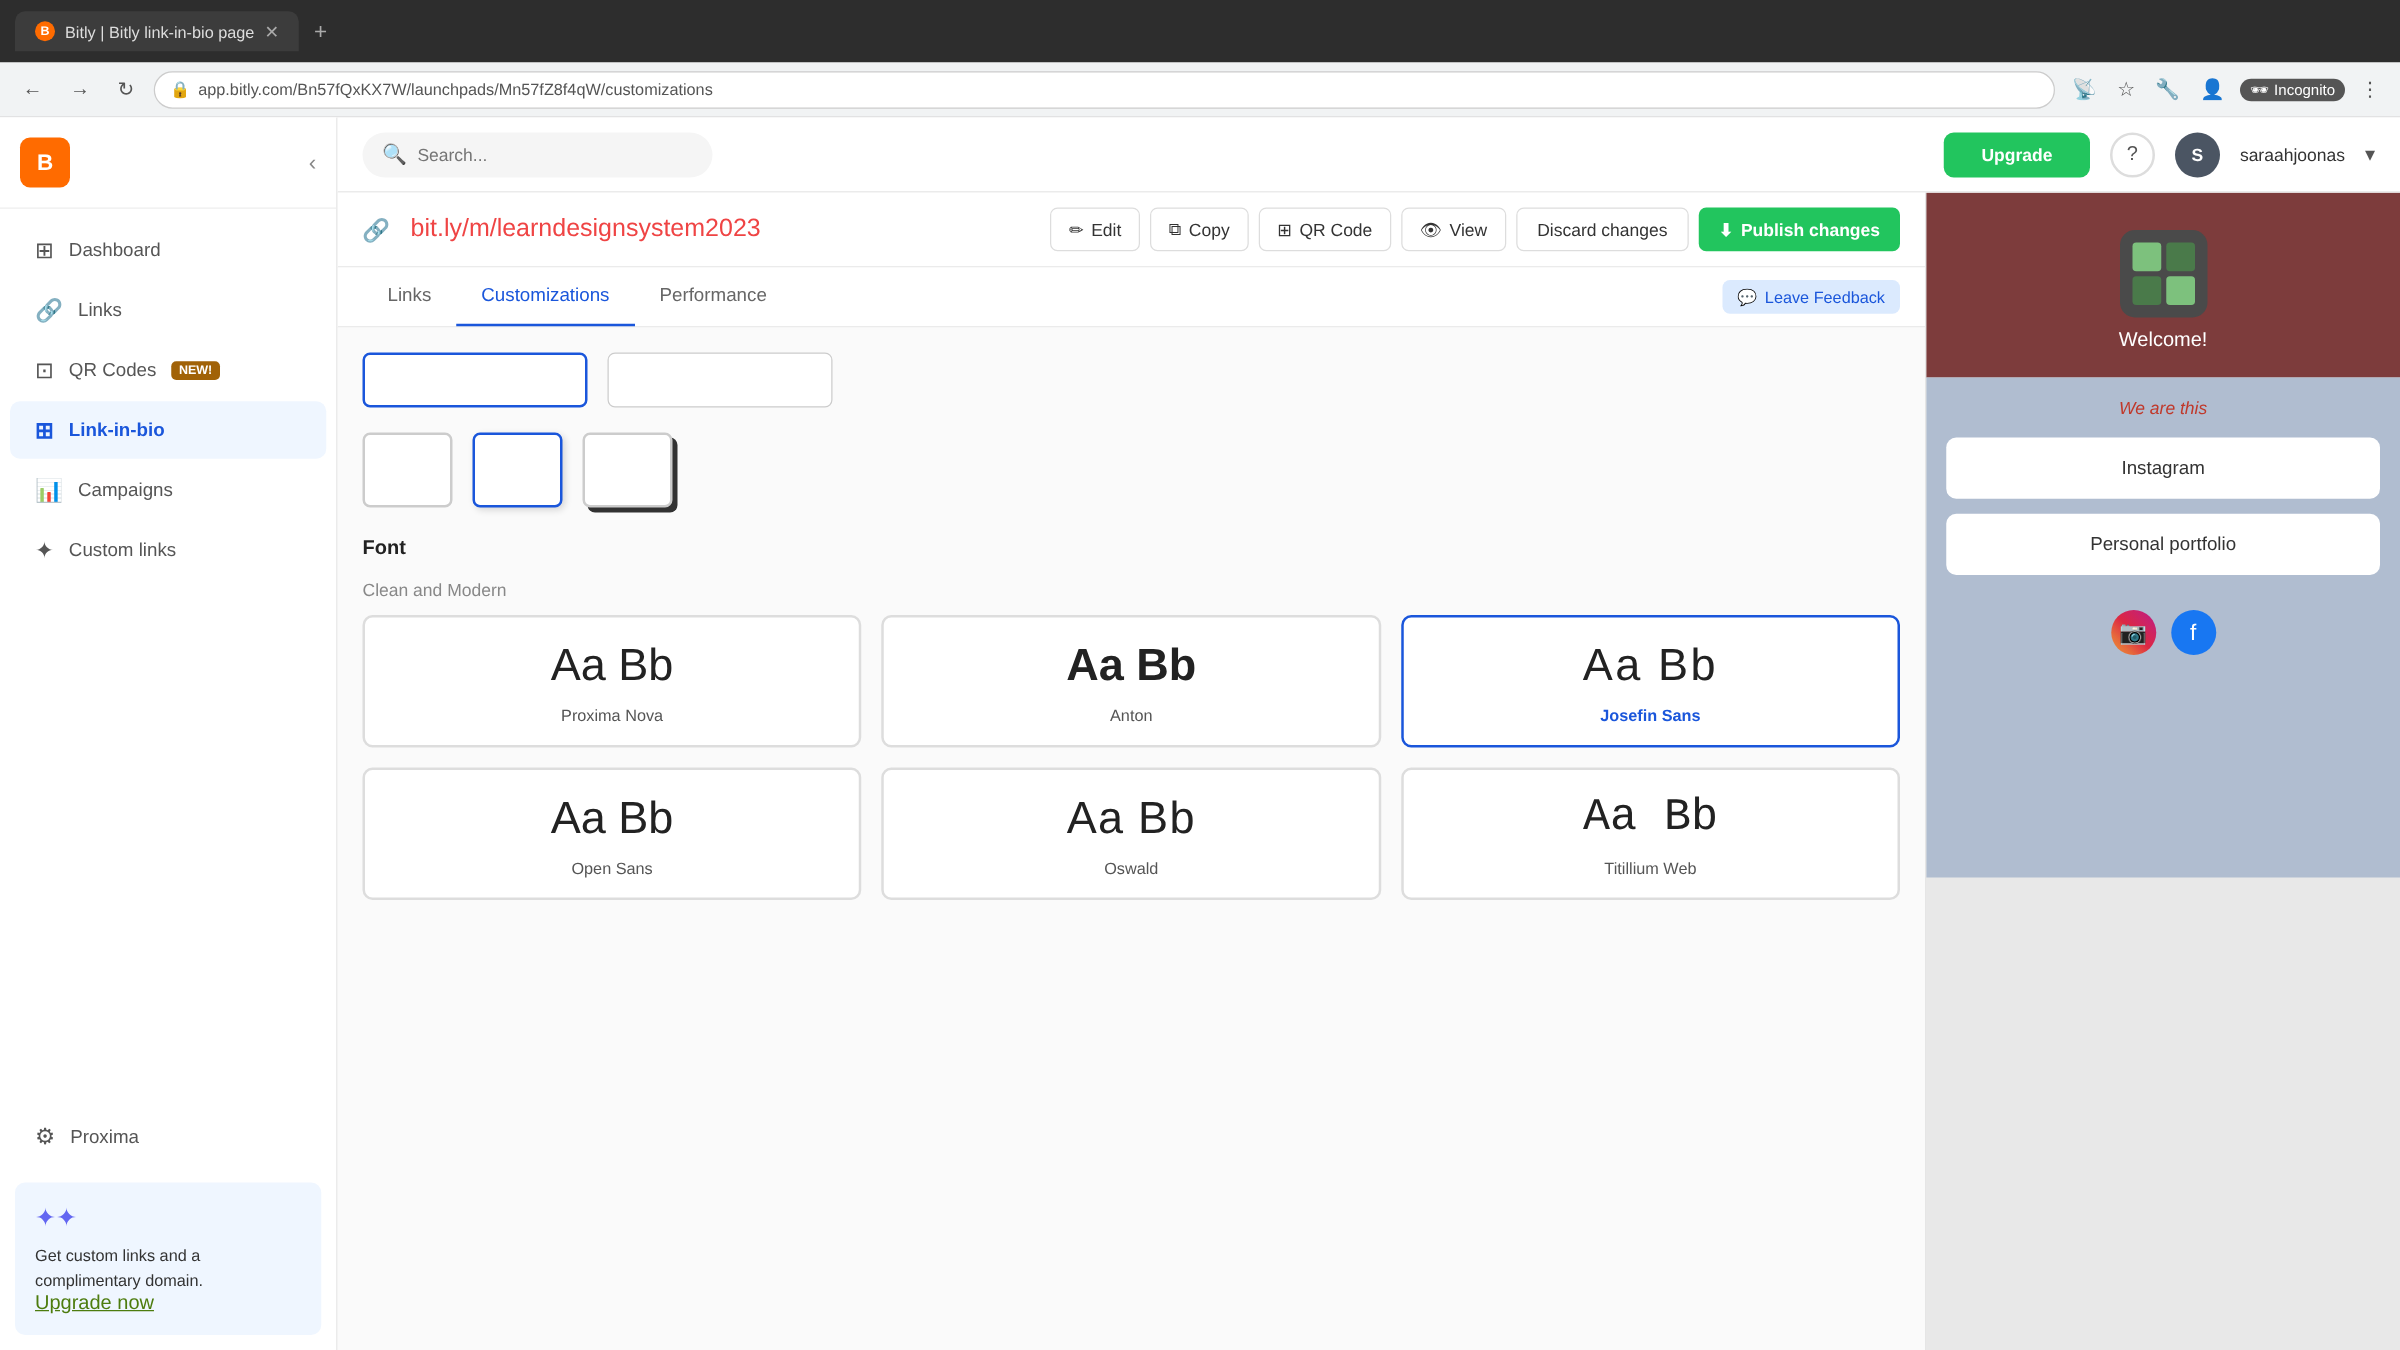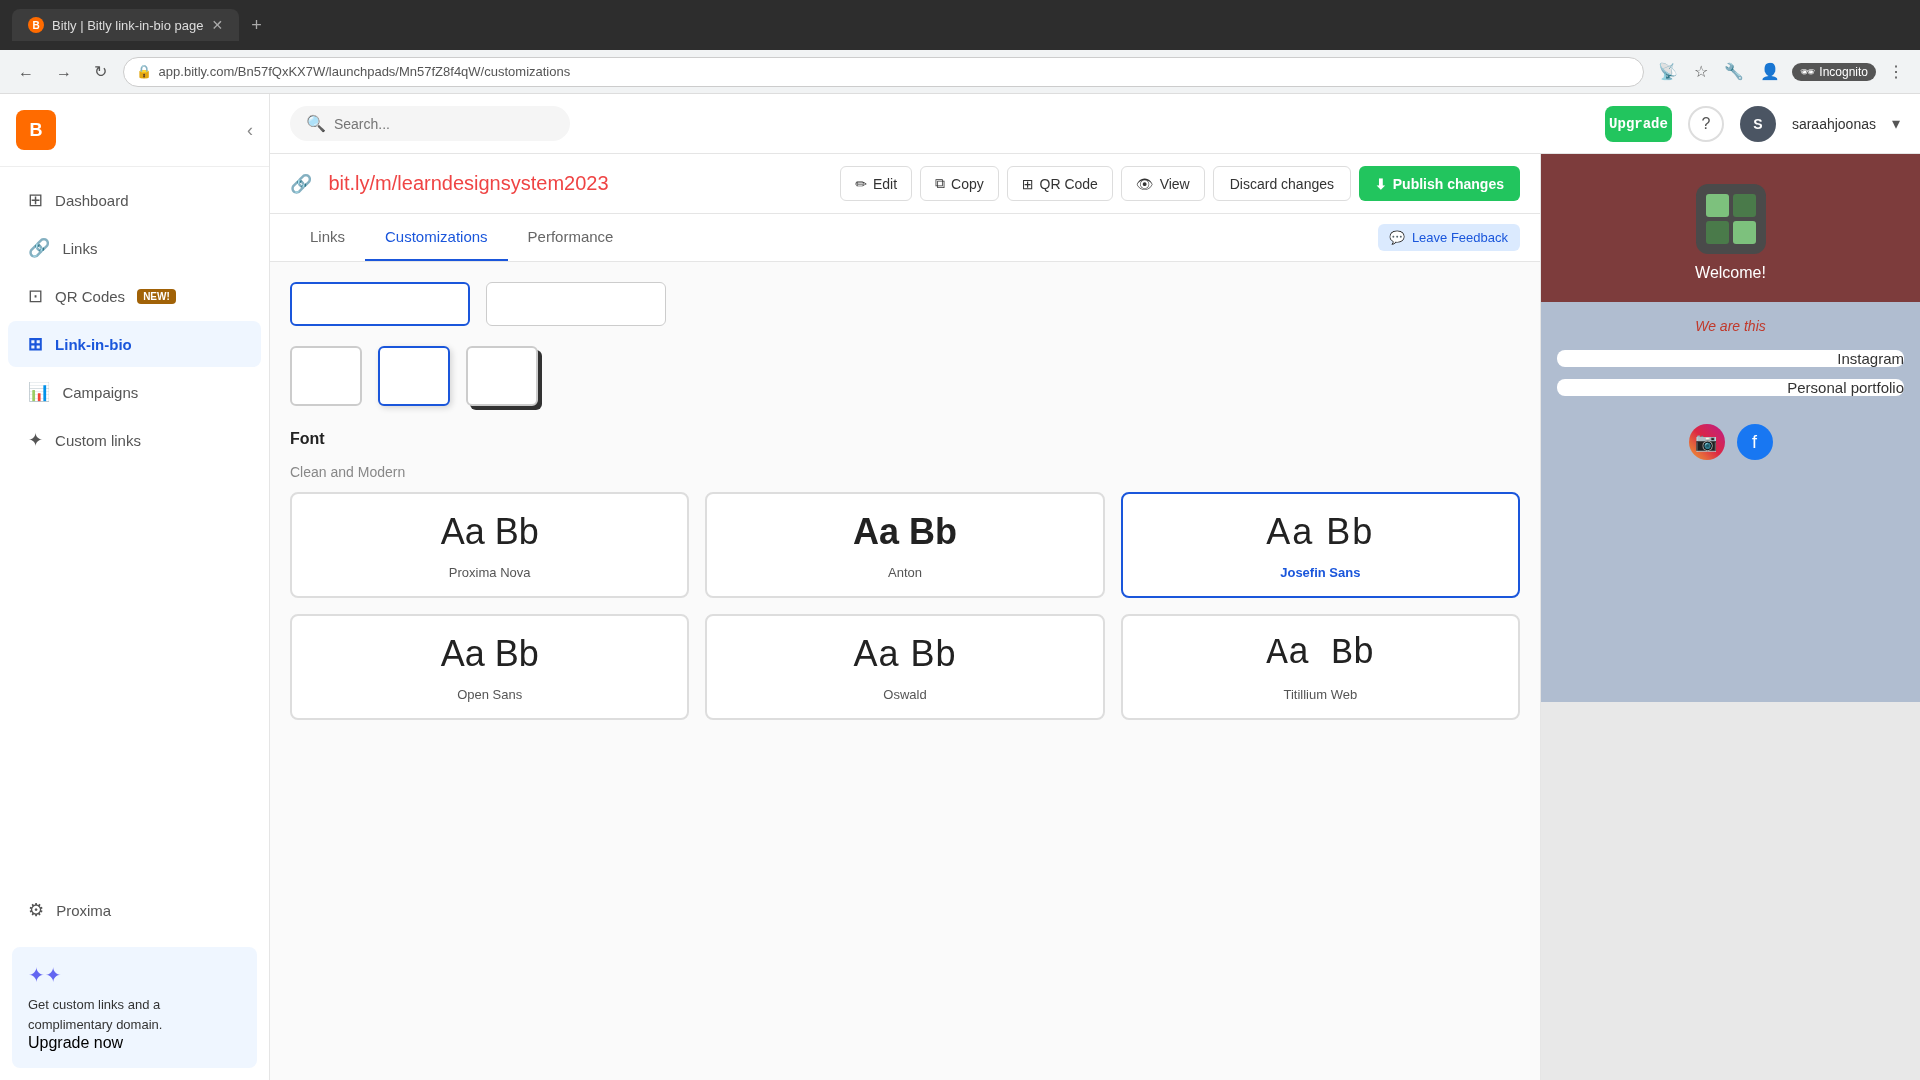--- a/index.html
+++ b/index.html
@@ -144,21 +144,21 @@
       font-weight: 600;
     }
     .sidebar-footer {
       padding: 16px;
       background: #eff6ff;
       margin: 12px;
       border-radius: 8px;
     }
     .sidebar-footer-icon { color: #6366f1; font-size: 20px; margin-bottom: 8px; }
     .sidebar-footer-text { font-size: 13px; color: #333; line-height: 1.5; }
-    .sidebar-footer-link { color: #000000; cursor: pointer; }
+    .sidebar-footer-link { color: #4d7c0f; text-decoration: underline; cursor: pointer; }
 
     
     .main {
       flex: 1;
       display: flex;
       flex-direction: column;
       overflow: hidden;
     }
 
     
@@ -188,25 +188,24 @@
       font-size: 14px;
       color: #555;
       width: 200px;
     }
     .topbar-right { display: flex; align-items: center; gap: 16px; }
     .upgrade-btn {
       background: #22c55e;
       color: white;
       border: none;
       border-radius: 8px;
-      padding: 10px 4px;
+      padding: 10px 30px;
       font-size: 14px;
       font-weight: 600;
       cursor: pointer;
-      font-family: Liberation Mono, monospace;
     }
     .help-btn {
       width: 36px; height: 36px;
       border: 2px solid #ddd;
       border-radius: 50%;
       display: flex; align-items: center; justify-content: center;
       cursor: pointer;
       color: #555;
       font-size: 16px;
       background: white;
@@ -463,26 +462,27 @@
       color: #c0392b;
       font-size: 14px;
       text-align: center;
       margin-bottom: 16px;
       font-style: italic;
     }
     .phone-link-btn {
       background: white;
       border: none;
       border-radius: 8px;
+      padding: 16px;
       width: 100%;
       margin-bottom: 12px;
       font-size: 15px;
       color: #333;
       cursor: pointer;
-      text-align: right;
+      text-align: center;
     }
     .phone-social-icons {
       display: flex;
       justify-content: center;
       gap: 12px;
       margin-top: 16px;
     }
     .social-icon {
       width: 36px;
       height: 36px;

